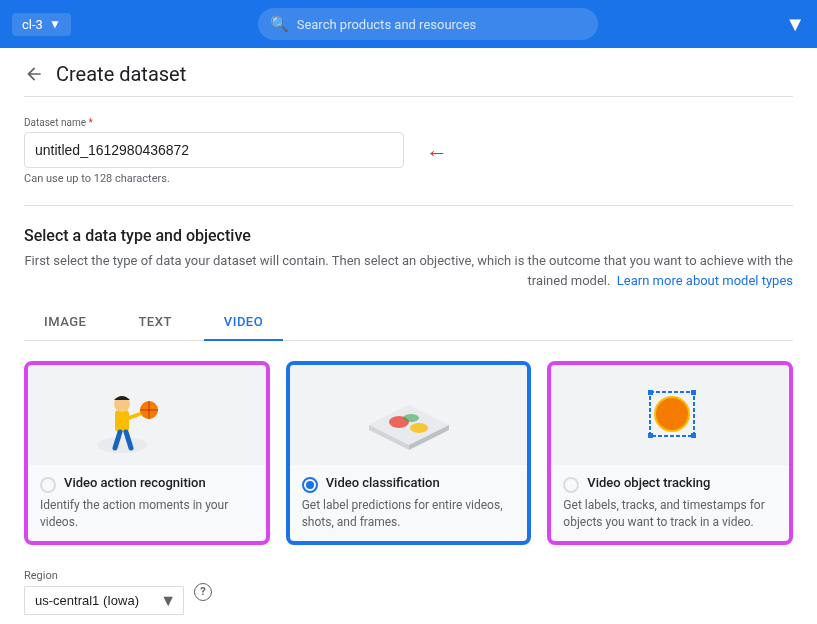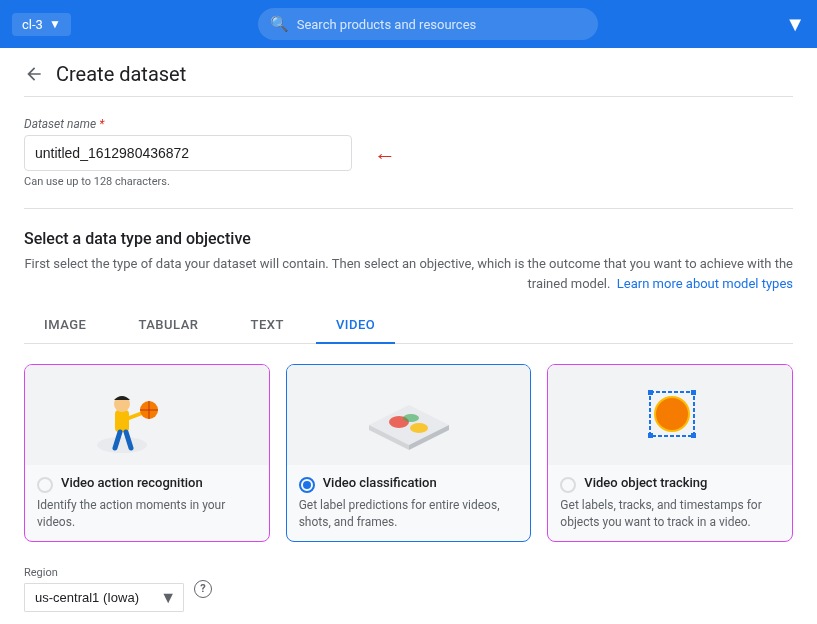--- a/index.html
+++ b/index.html
@@ -82,31 +82,30 @@
       font-size: 20px;
       font-weight: 400;
       color: #202124;
     }
 
     
     .form-section {
       margin-bottom: 20px;
     }
     .field-label {
-      font-size: 12px;
+      font-size: 10px;
       color: #5f6368;
       margin-bottom: 4px;
       display: block;
-      font-style: italic;
     }
     .field-label span.required {
       color: #d93025;
     }
     .text-input {
-      width: 328px;
+      width: 380px;
       height: 36px;
       border: 1px solid #dadce0;
       border-radius: 4px;
       padding: 6px 10px;
       font-size: 14px;
       color: #202124;
       outline: none;
     }
     .field-hint {
       font-size: 11px;
@@ -157,21 +156,21 @@
     }
 
     
     .objective-cards {
       display: flex;
       gap: 16px;
       margin-bottom: 24px;
     }
     .obj-card {
       flex: 1;
-      border: 1px solid #d946ef;
+      border: 4px solid #d946ef;
       border-radius: 8px;
       overflow: hidden;
       cursor: pointer;
       background: #f8f9fa;
     }
     .obj-card.selected {
       border-color: #1a73e8;
     }
     .obj-card-image {
       height: 100px;
@@ -344,21 +343,20 @@
 
   <div>
     <div class="section-title">Select a data type and objective</div>
     <div class="section-desc">
       <span>First select the type of data your dataset will contain. Then select an objective, which is the outcome that you want to achieve with the trained model.</span>
       &nbsp;<a href="#">Learn more about model types</a>
     </div>
 
     <div class="type-tabs">
       <div class="type-tab">IMAGE</div>
-      <div class="type-tab">TABULAR</div>
       <div class="type-tab">TEXT</div>
       <div class="type-tab active">VIDEO</div>
     </div>
 
     <div class="objective-cards">
 
       <div class="obj-card">
         <div class="obj-card-image">
           <svg width="120" height="90" viewBox="0 0 120 90" xmlns="http://www.w3.org/2000/svg">
             <rect width="120" height="90" fill="#f1f3f4"></rect>

